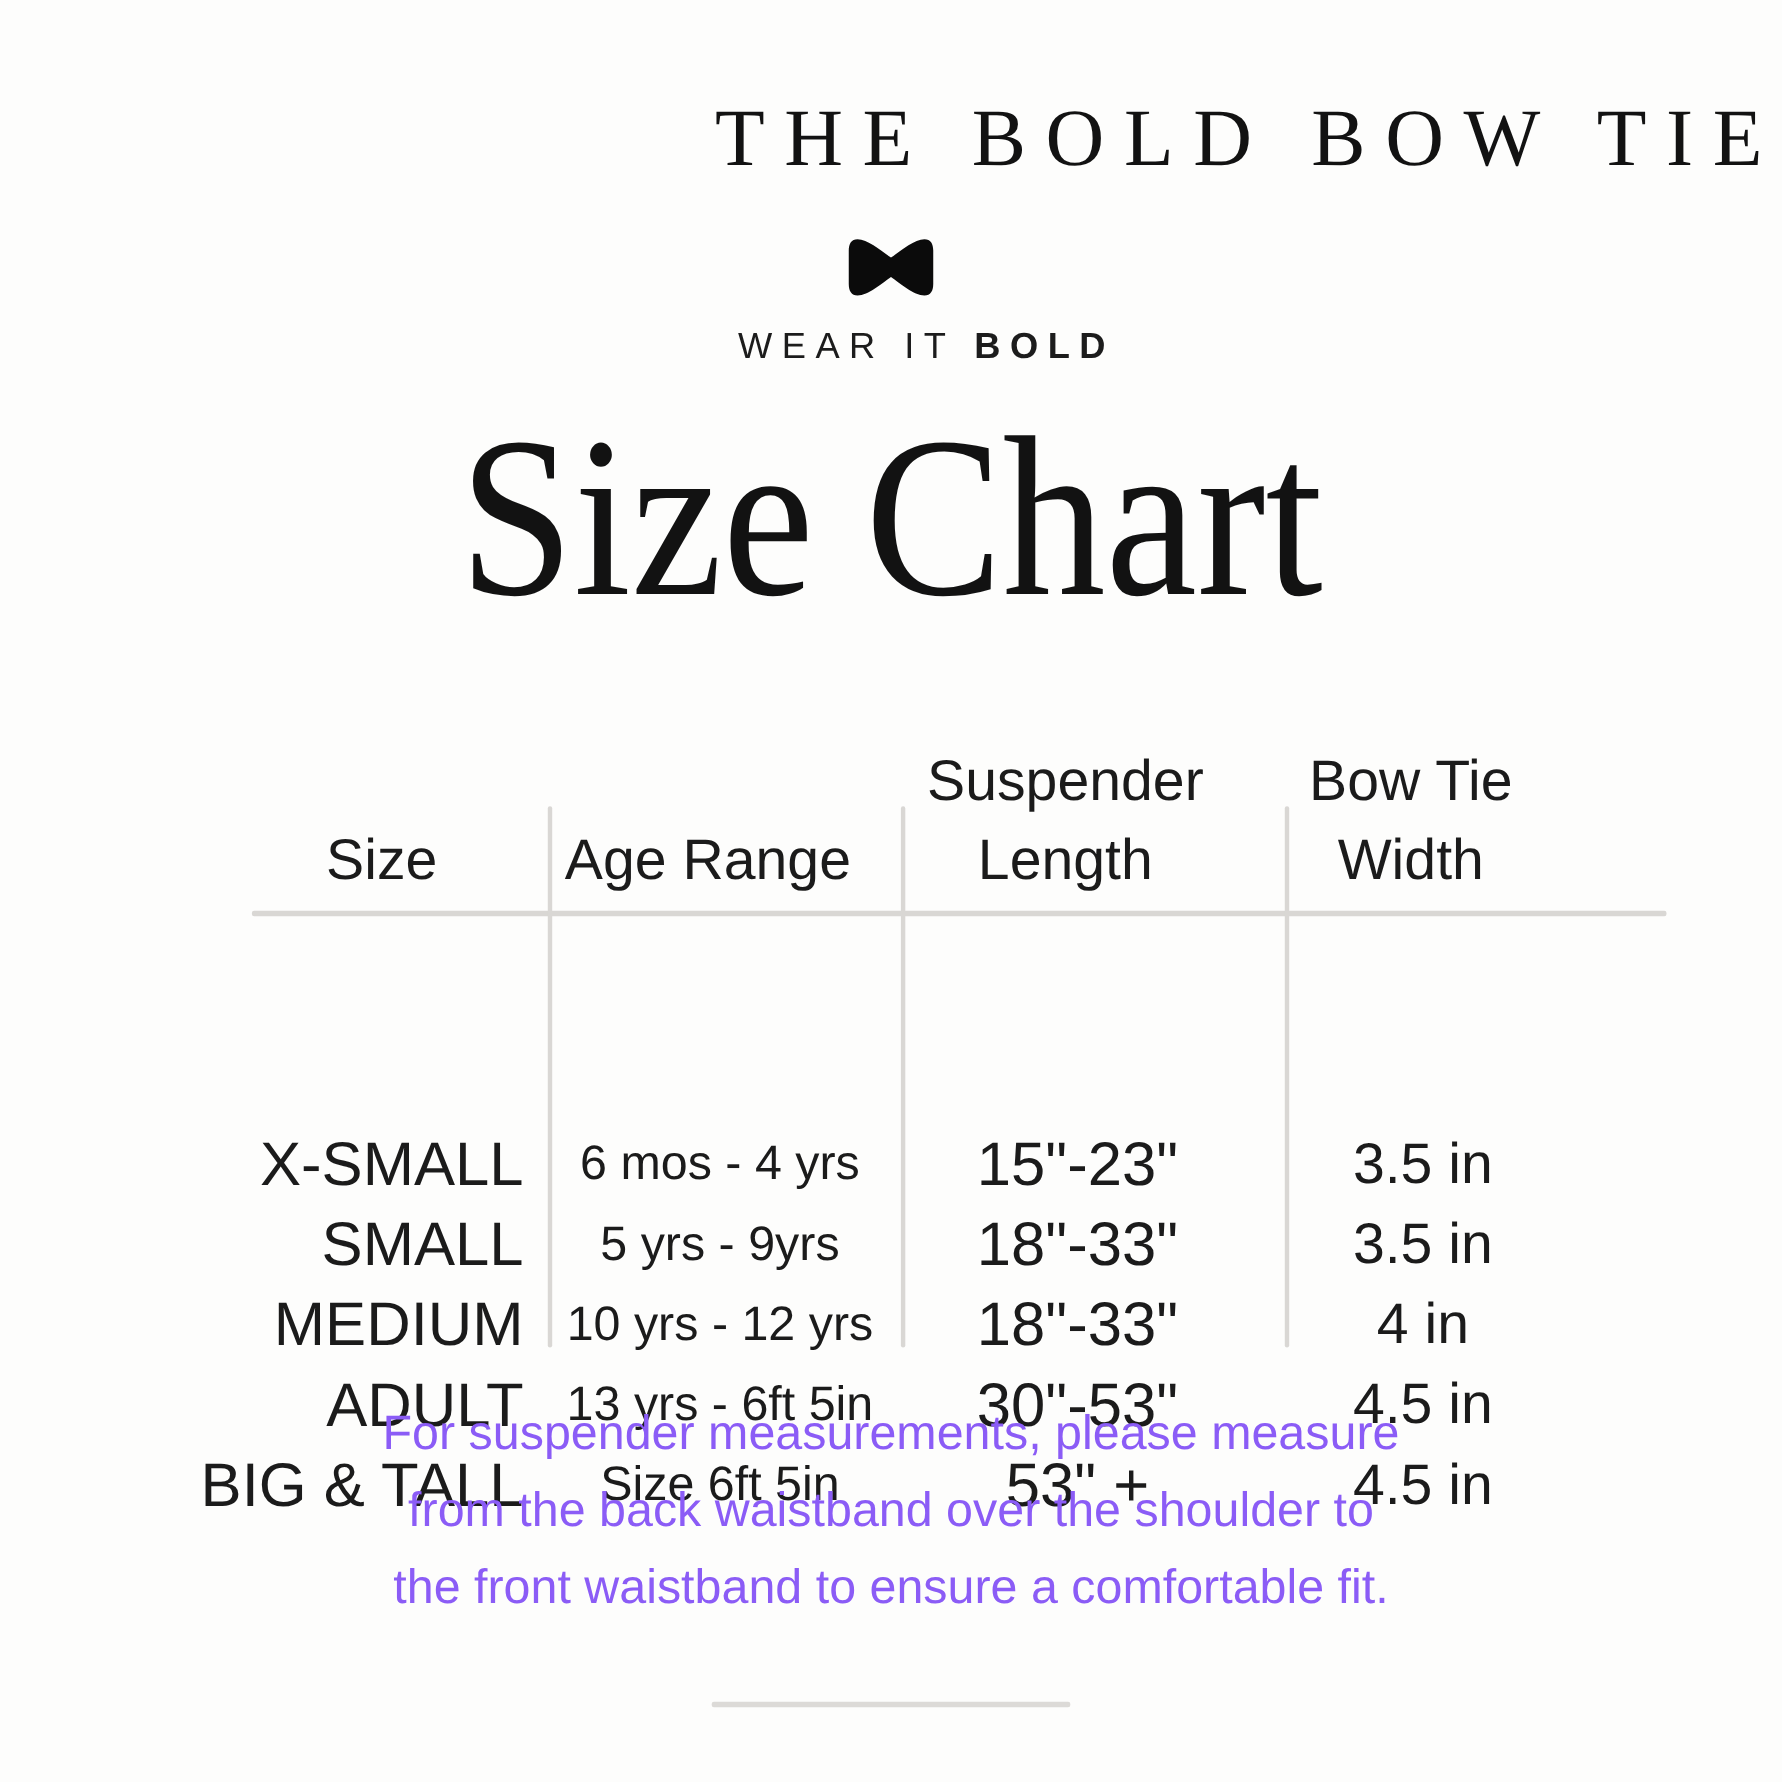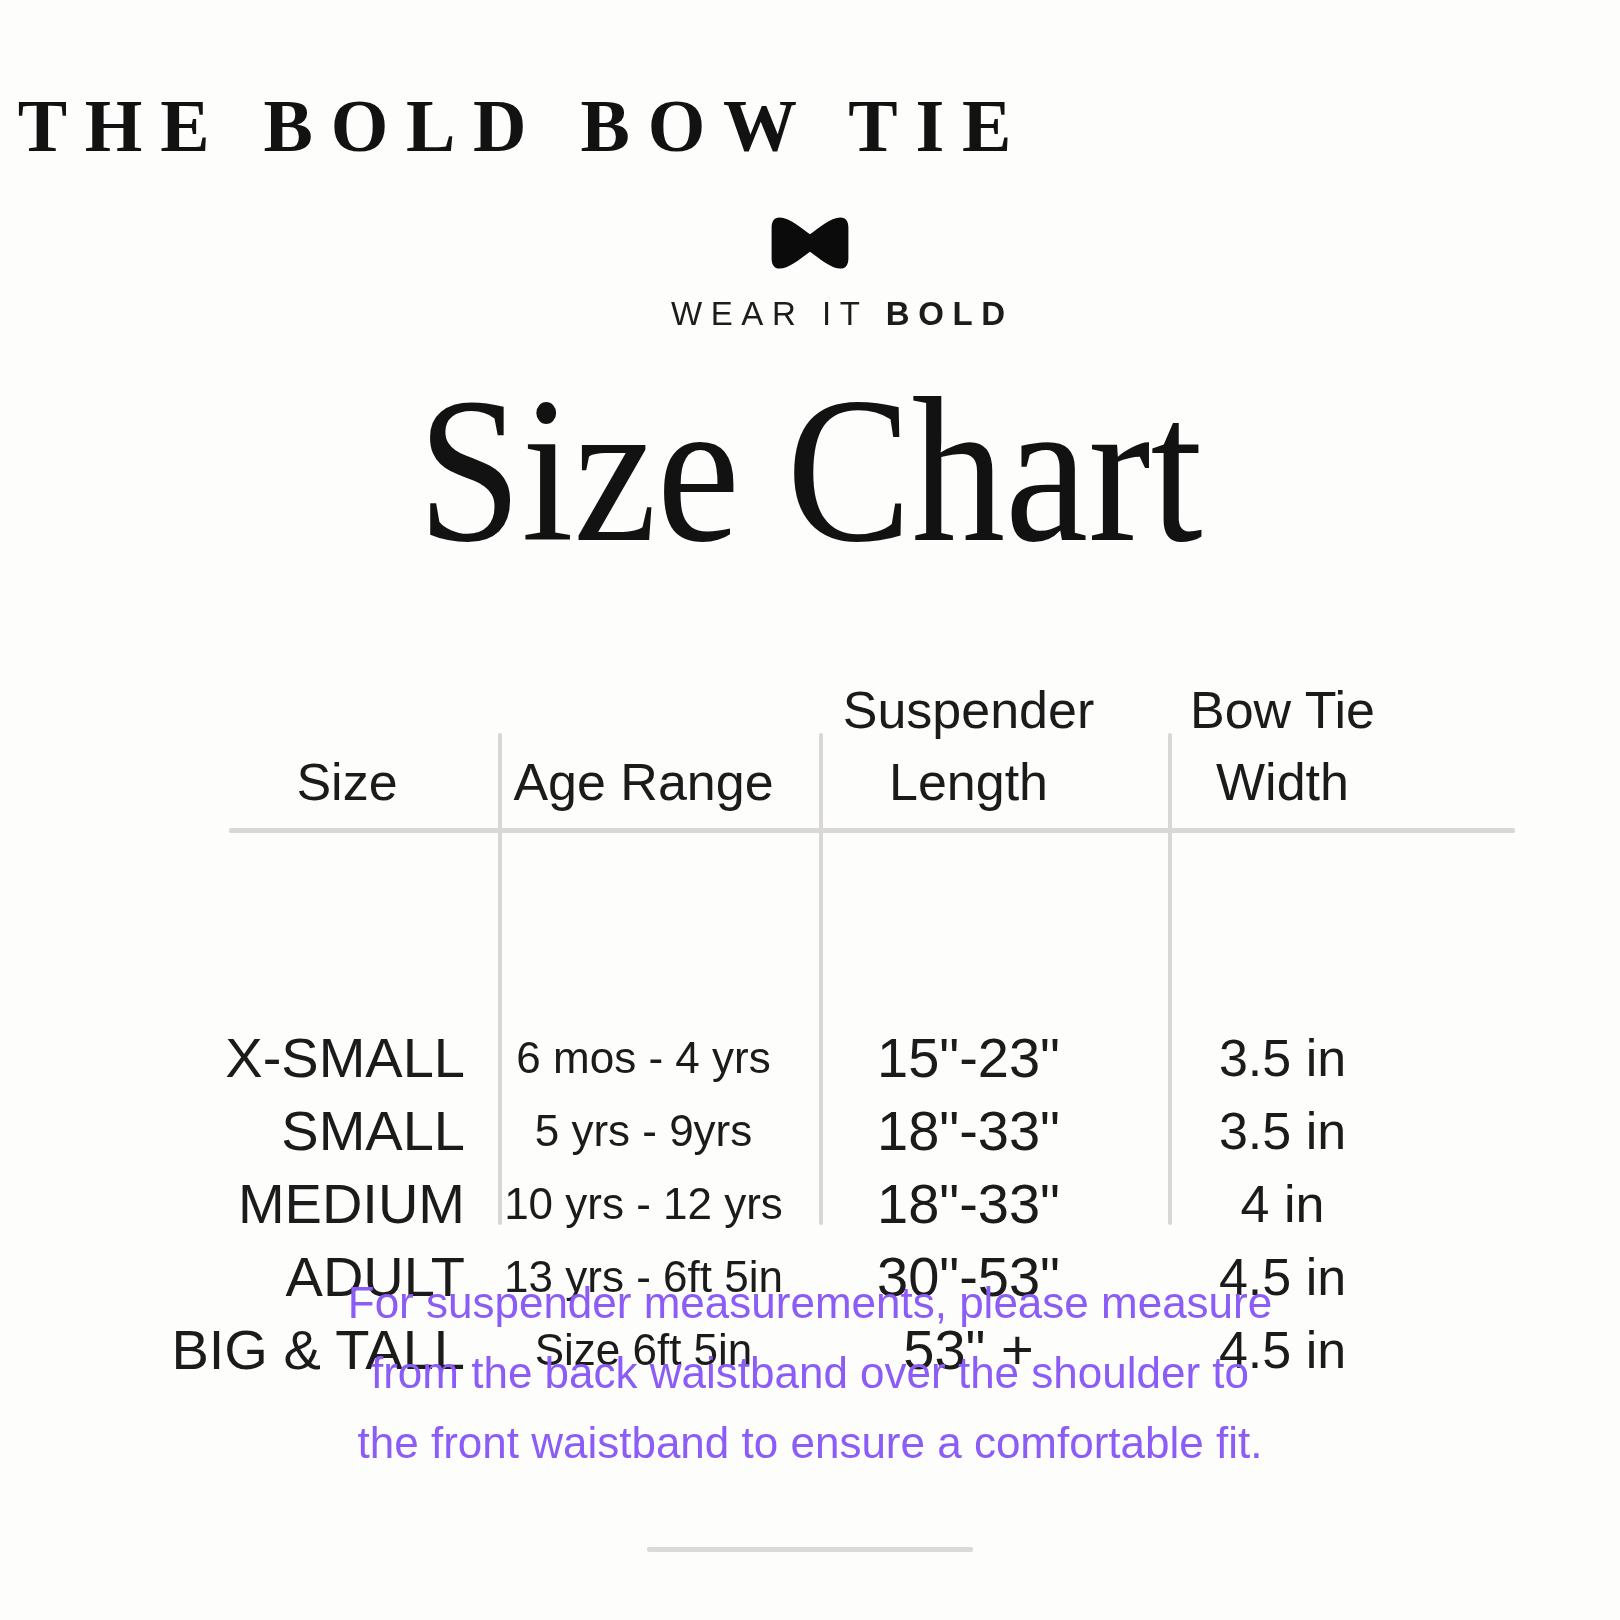--- a/index.html
+++ b/index.html
@@ -5,23 +5,23 @@
   html,body { margin:0; padding:0; background:#ffffff; }
   .canvas {
     position:relative; width:1620px; height:1620px;
     background:#fdfdfc; overflow:hidden;
     font-family:"Liberation Sans", sans-serif; color:#161616;
   }
 
   
   .brand-title {
     position:absolute; top:89px; left:0; width:100%;
-    text-align:left;
+    text-align:right;
     font-family:"Liberation Serif", serif;
-    font-size:74px; line-height:1; font-weight:700;
+    font-size:74px; line-height:1; font-weight:400;
     letter-spacing:0.24em; text-indent:0.24em;
     color:#121212; white-space:nowrap;
   }
   .bowtie {
     position:absolute; top:216px; left:770px;
     width:80px; height:54px; display:block;
   }
   .tagline {
     position:absolute; top:297px; left:0; width:100%;
     text-align:center; font-size:33px; line-height:1;
@@ -64,21 +64,21 @@
   }
   .rule-v {
     position:absolute; top:93px; width:4px; height:492px;
     background:#d9d7d4; border-radius:2px;
   }
   .rule-v.v1 { left:269px; }
   .rule-v.v2 { left:590px; }
   .rule-v.v3 { left:939px; }
 
   .tbody { padding-top:193px; position:relative; }
-  .trow { height:73px; }
+  .trow { height:73px;margin-left:11px; }
   .td {
     display:flex; align-items:center; justify-content:center;
     white-space:nowrap; color:#1b1b1b;
   }
   .td.size-cell {
     justify-content:flex-end; padding-right:35px;
     font-size:56px;
   }
   .td.age-cell   { font-size:44px; padding-right:34px; }
   .td.susp-cell  { font-size:56px; padding-right:54px; }

